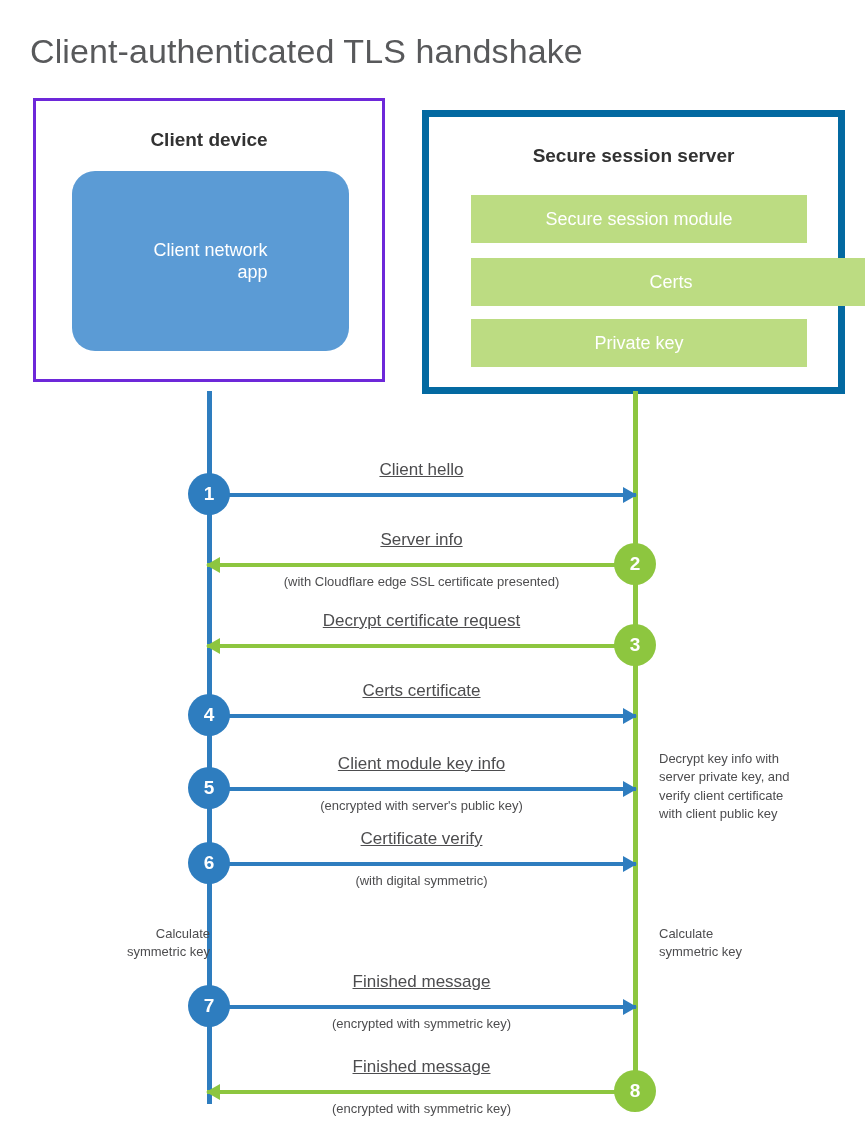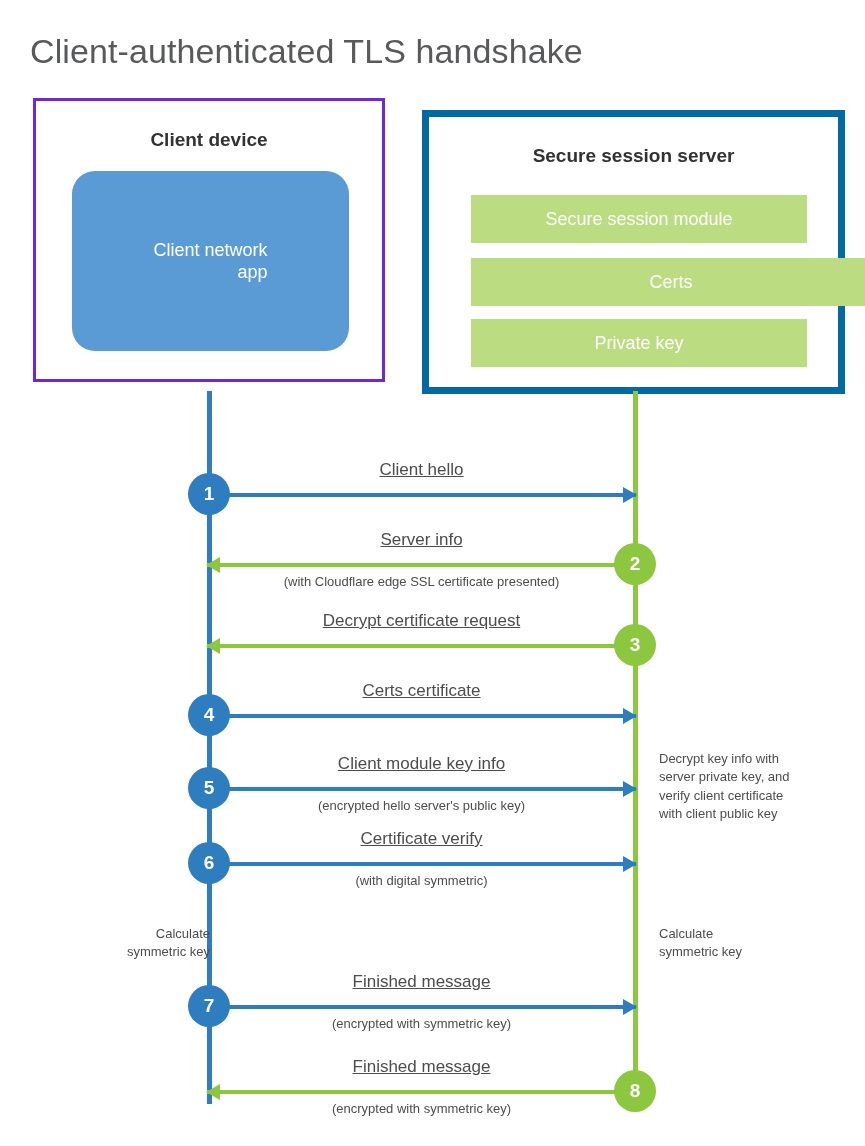--- a/index.html
+++ b/index.html
@@ -229,21 +229,21 @@
   <div class="msg to-server" style="top:714px">
     <div class="label">Certs certificate</div>
     <div class="line"></div>
     <div class="head"></div>
   </div>
 
   <div class="msg to-server" style="top:787px">
     <div class="label">Client module key info</div>
     <div class="line"></div>
     <div class="head"></div>
-    <div class="sublabel">(encrypted hello server's public key)</div>
+    <div class="sublabel">(encrypted with server's public key)</div>
   </div>
 
   <div class="msg to-server" style="top:862px">
     <div class="label">Certificate verify</div>
     <div class="line"></div>
     <div class="head"></div>
     <div class="sublabel">(with digital symmetric)</div>
   </div>
 
   <div class="msg to-server" style="top:1005px">

